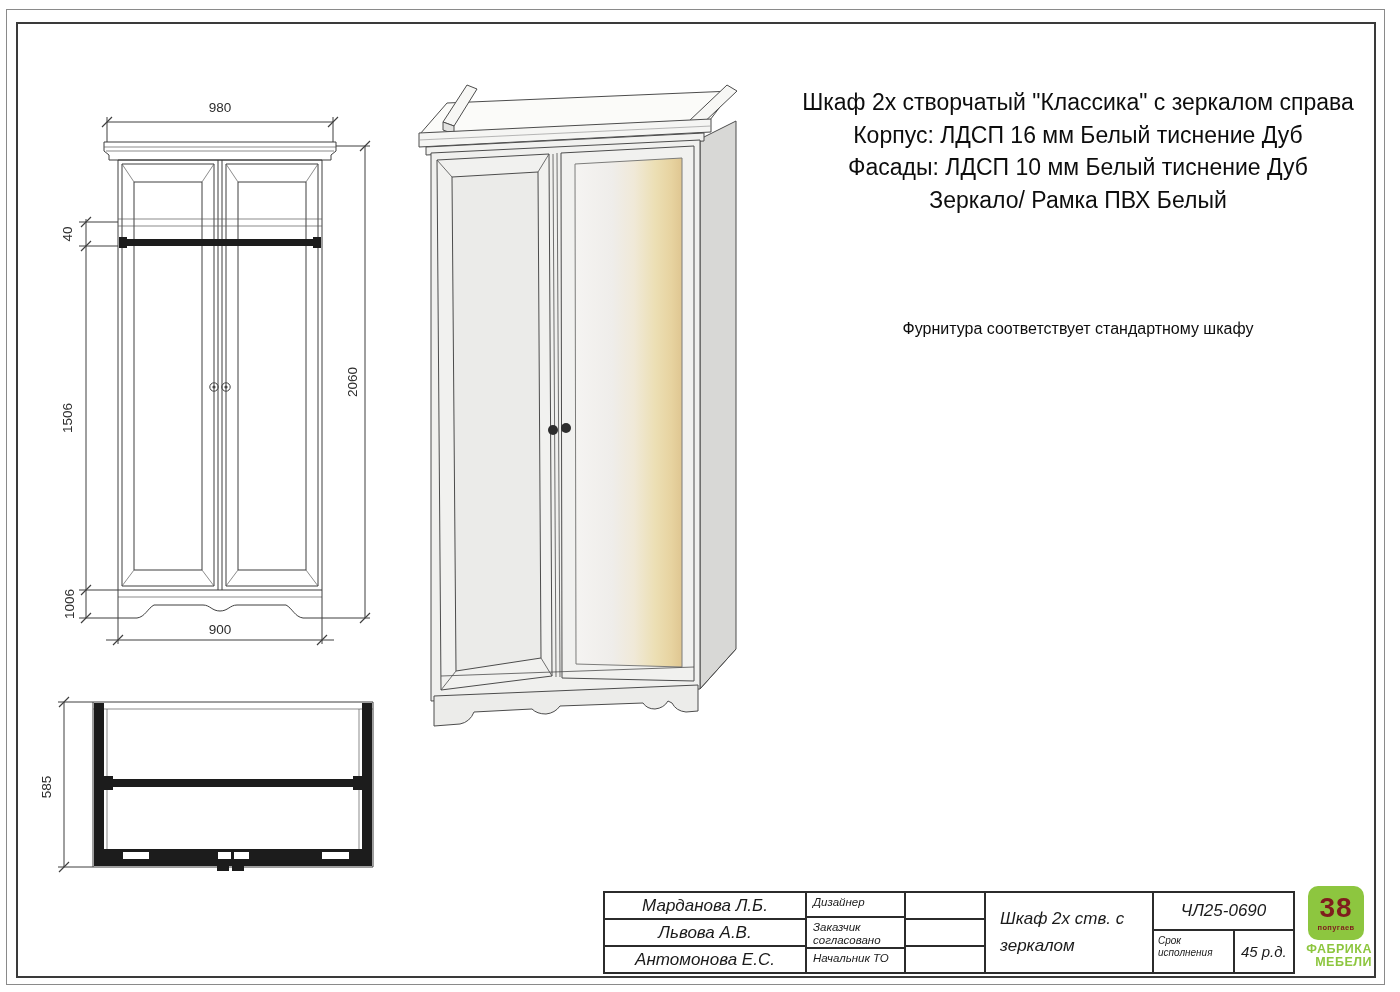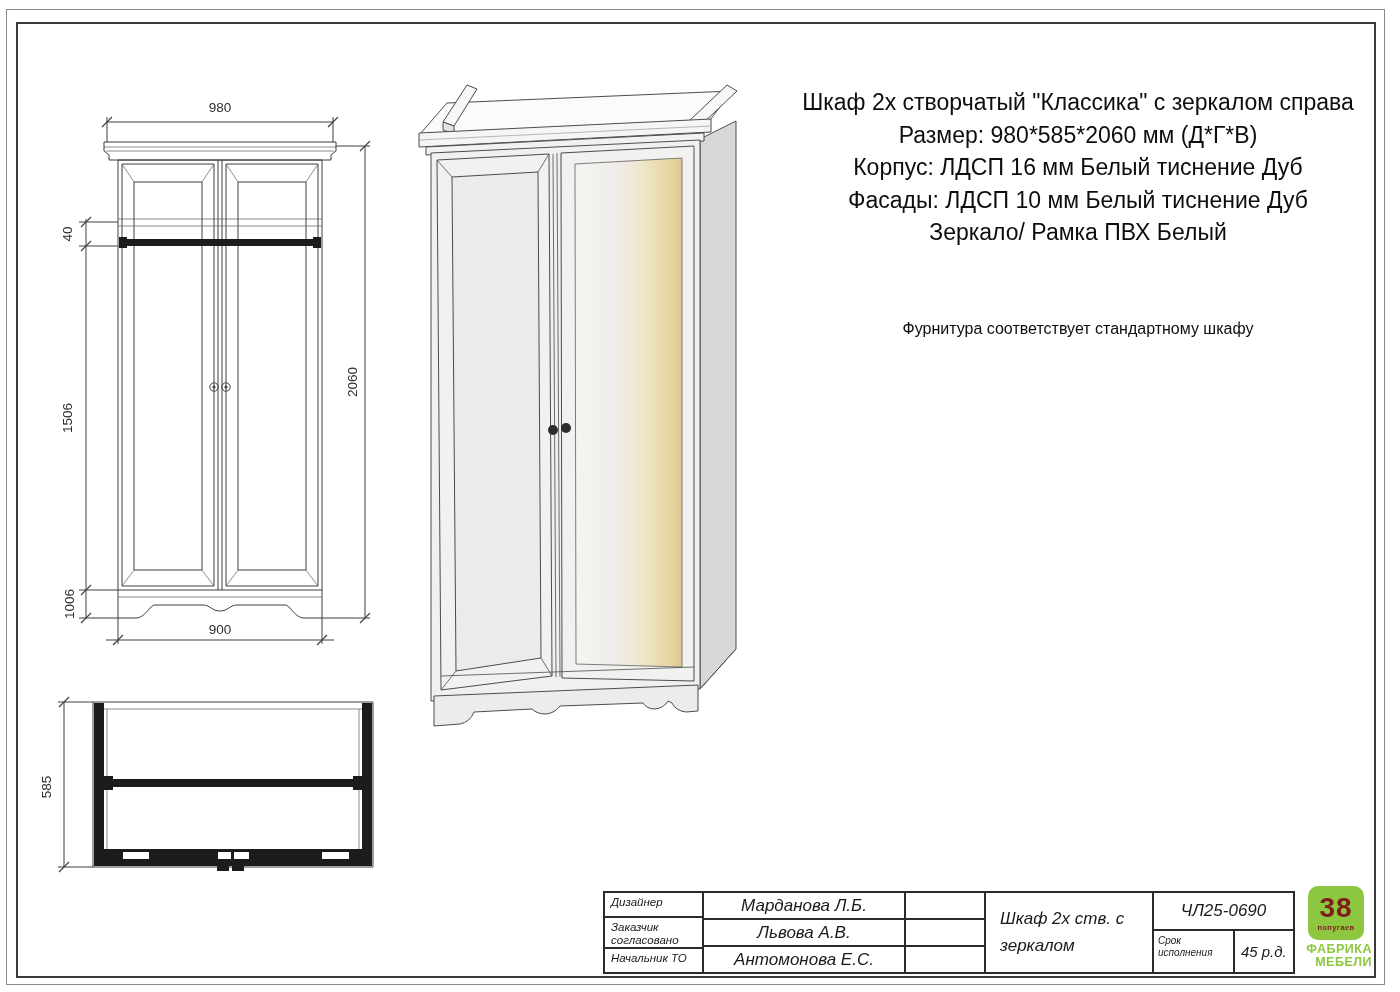--- a/index.html
+++ b/index.html
@@ -167,38 +167,37 @@
     <circle cx="566" cy="428" r="5" fill="#2d2d2d" stroke="none"></circle>
 
     <path d="M441,676 L694,667" fill="none" stroke-width="0.8"></path>
     <path d="M434,696 L698,685 L698,711 L686,712 Q676,711 672,703 L668,701 Q664,708 655,709 Q647,709 643,703 L560,706 Q555,713 546,714 Q537,714 532,709 L474,712 Q470,722 460,724 L434,726 Z" fill="#ececea"></path>
     <path d="M700,689 L736,649" fill="none" stroke-width="0.8"></path>
   </g>
 </svg>
 
 <div class="spec">
   <div>Шкаф 2х створчатый "Классика" с зеркалом справа</div>
-  <div>Размер: 980*585*2060 мм (Д*Г*В)</div>
   <div>Корпус: ЛДСП 16 мм Белый тиснение Дуб</div>
   <div>Фасады: ЛДСП 10 мм Белый тиснение Дуб</div>
   <div>Зеркало/ Рамка ПВХ Белый</div>
 </div>
 
 <div class="note">Фурнитура соответствует стандартному шкафу</div>
 
 <div class="tb">
+  <div class="tb-col col-names">
+    <div class="tb-cell">Марданова Л.Б.</div>
+    <div class="tb-cell">Львова А.В.</div>
+    <div class="tb-cell">Антомонова Е.С.</div>
+  </div>
   <div class="tb-col col-labels">
     <div class="tb-cell">Дизайнер</div>
     <div class="tb-cell">Заказчик согласовано</div>
     <div class="tb-cell">Начальник ТО</div>
-  </div>
-  <div class="tb-col col-names">
-    <div class="tb-cell">Марданова Л.Б.</div>
-    <div class="tb-cell">Львова А.В.</div>
-    <div class="tb-cell">Антомонова Е.С.</div>
   </div>
   <div class="tb-col col-empty">
     <div class="tb-cell"></div>
     <div class="tb-cell"></div>
     <div class="tb-cell"></div>
   </div>
   <div class="tb-col col-product">Шкаф 2х ств. с зеркалом</div>
   <div class="tb-col col-last">
     <div class="code-cell">ЧЛ25-0690</div>
     <div class="deadline">

